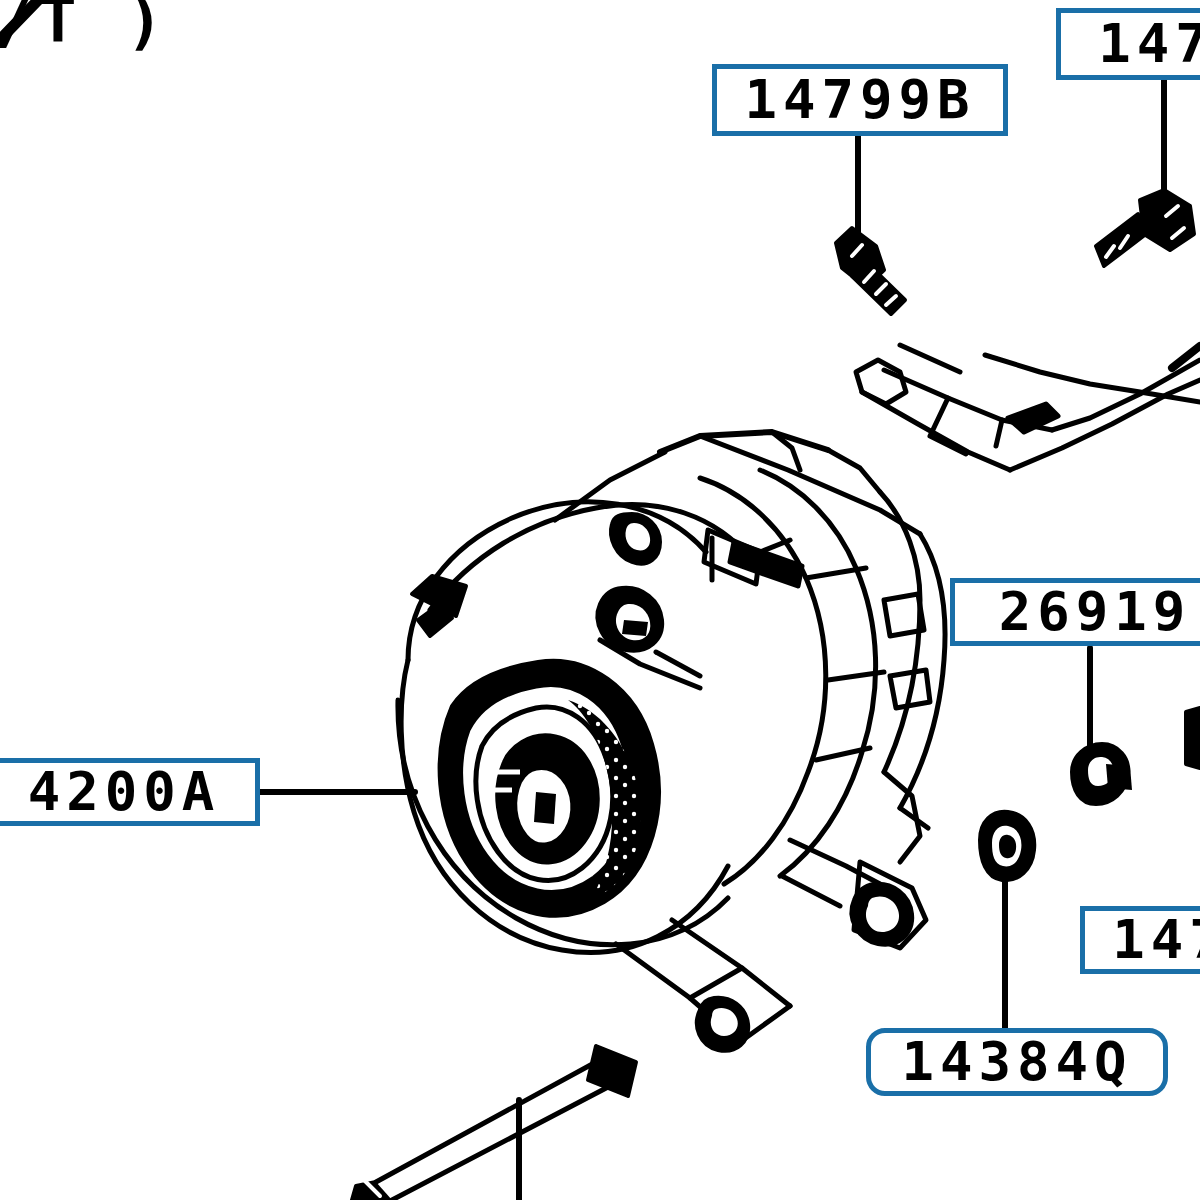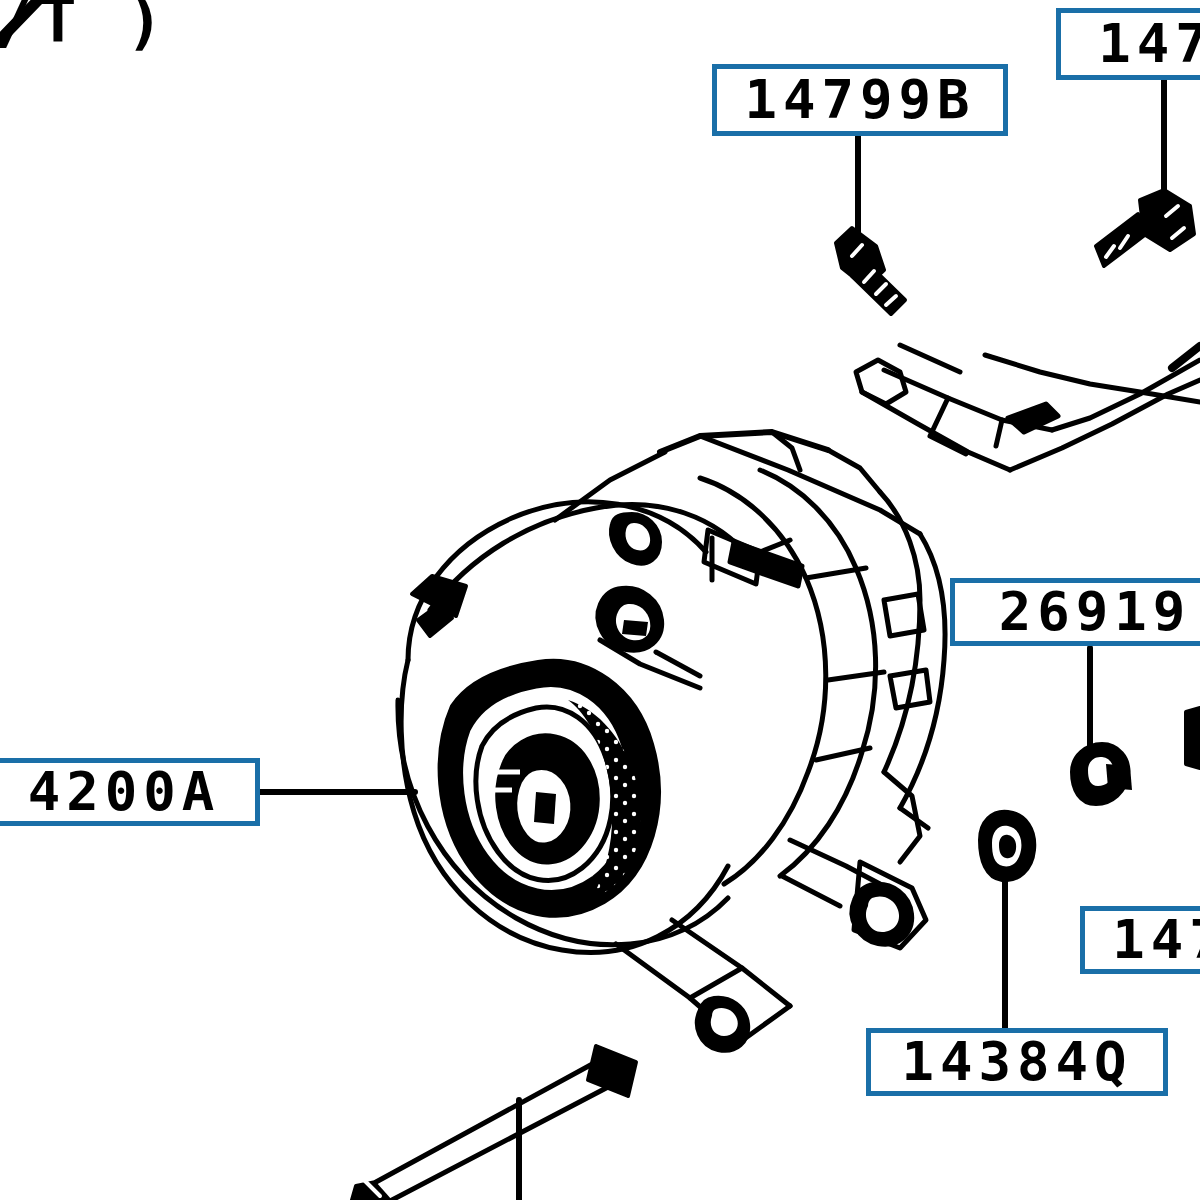--- a/index.html
+++ b/index.html
@@ -38,21 +38,21 @@
     font-weight: 700;
     color: #000000;
     letter-spacing: 6px;
     line-height: 1;
   }
   .c-top1 { left: 712px;  top: 28px;   width: 296px; height: 72px; margin-top: 36px; }
   .c-top2 { left: 1056px; top: 8px;    width: 200px; height: 72px; }
   .c-mid  { left: 950px;  top: 578px;  width: 290px; height: 68px; }
   .c-left { left: -12px;  top: 758px;  width: 272px; height: 68px; }
   .c-right{ left: 1080px; top: 906px;  width: 180px; height: 68px; }
-  .c-bot  { left: 866px;  top: 1028px; width: 302px; height: 68px; }
+  .c-bot  { left: 866px;  top: 1028px; width: 302px; height: 68px; border-radius: 19px; }
 
   .c-top1 .num, .c-top2 .num, .c-mid .num,
   .c-left .num, .c-right .num, .c-bot .num { font-size: 54px; }
 
   
   #corner-text {
     position: absolute;
     left: -4px;
     top: -16px;
     font-family: "DejaVu Sans Mono", monospace;

